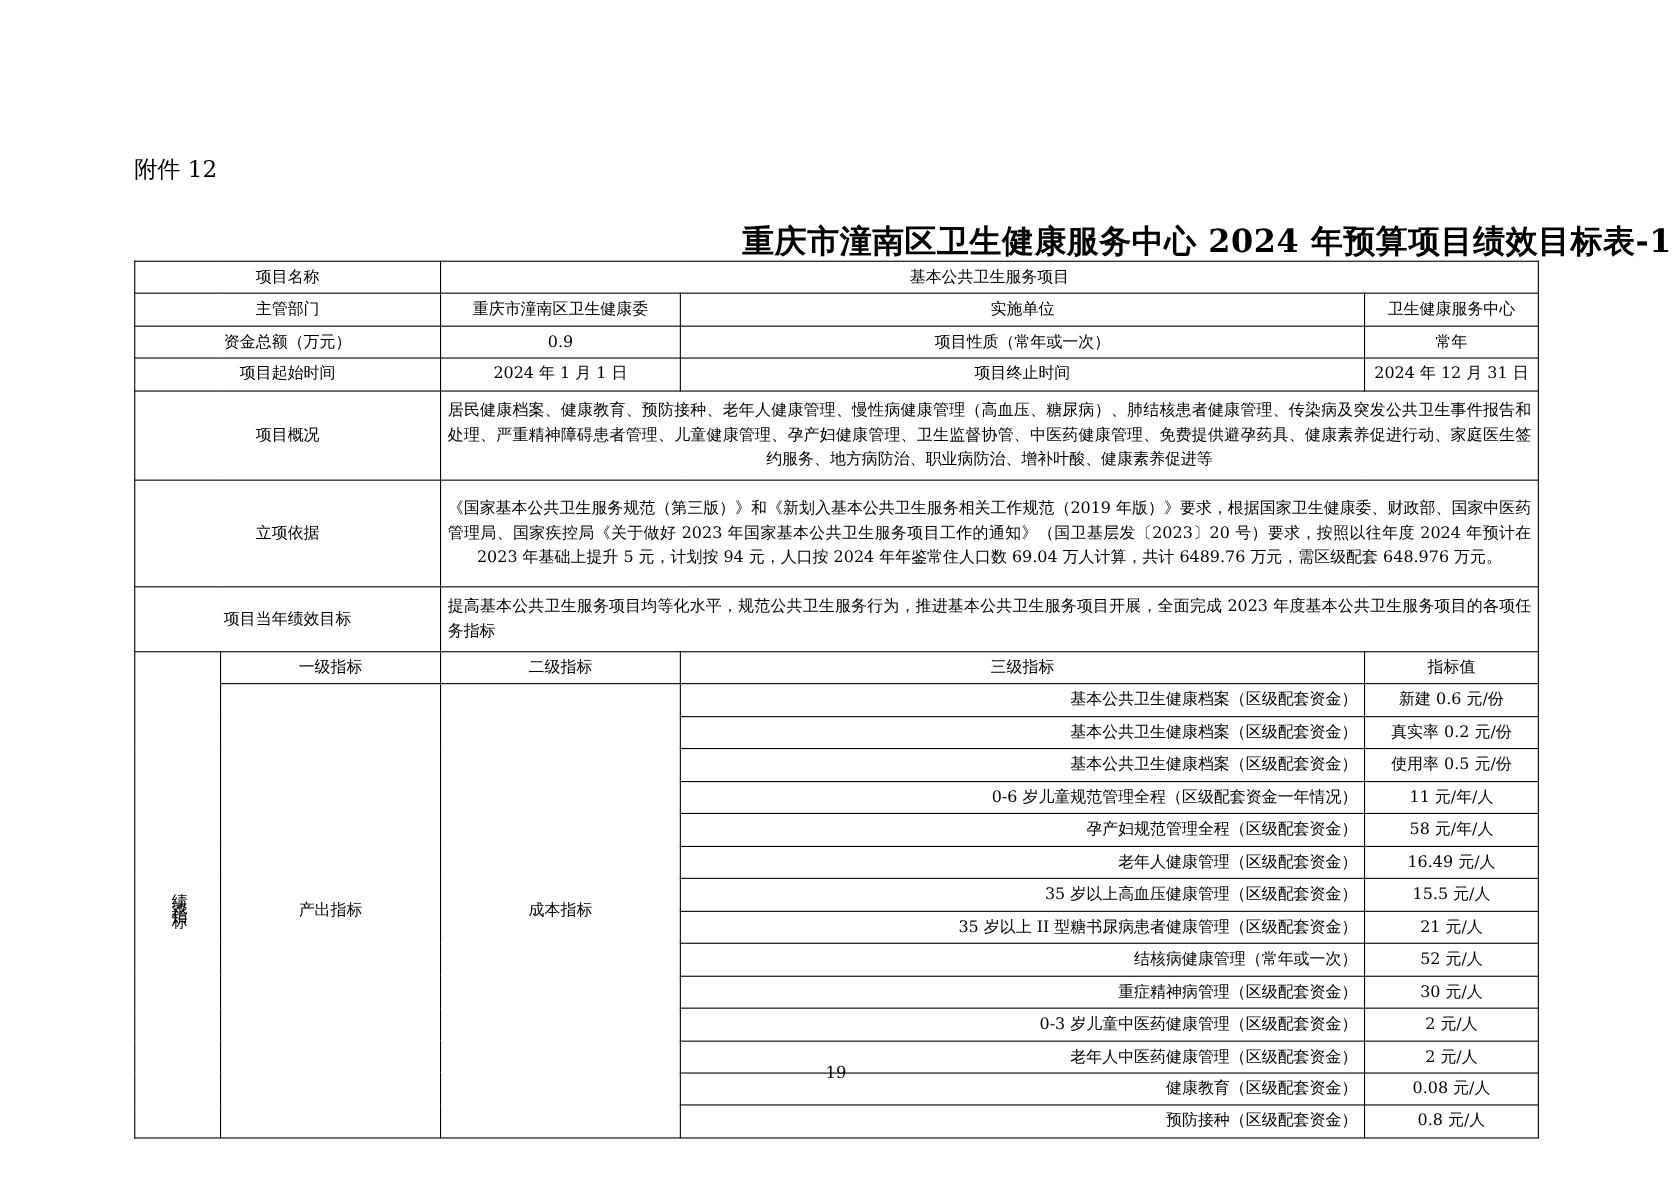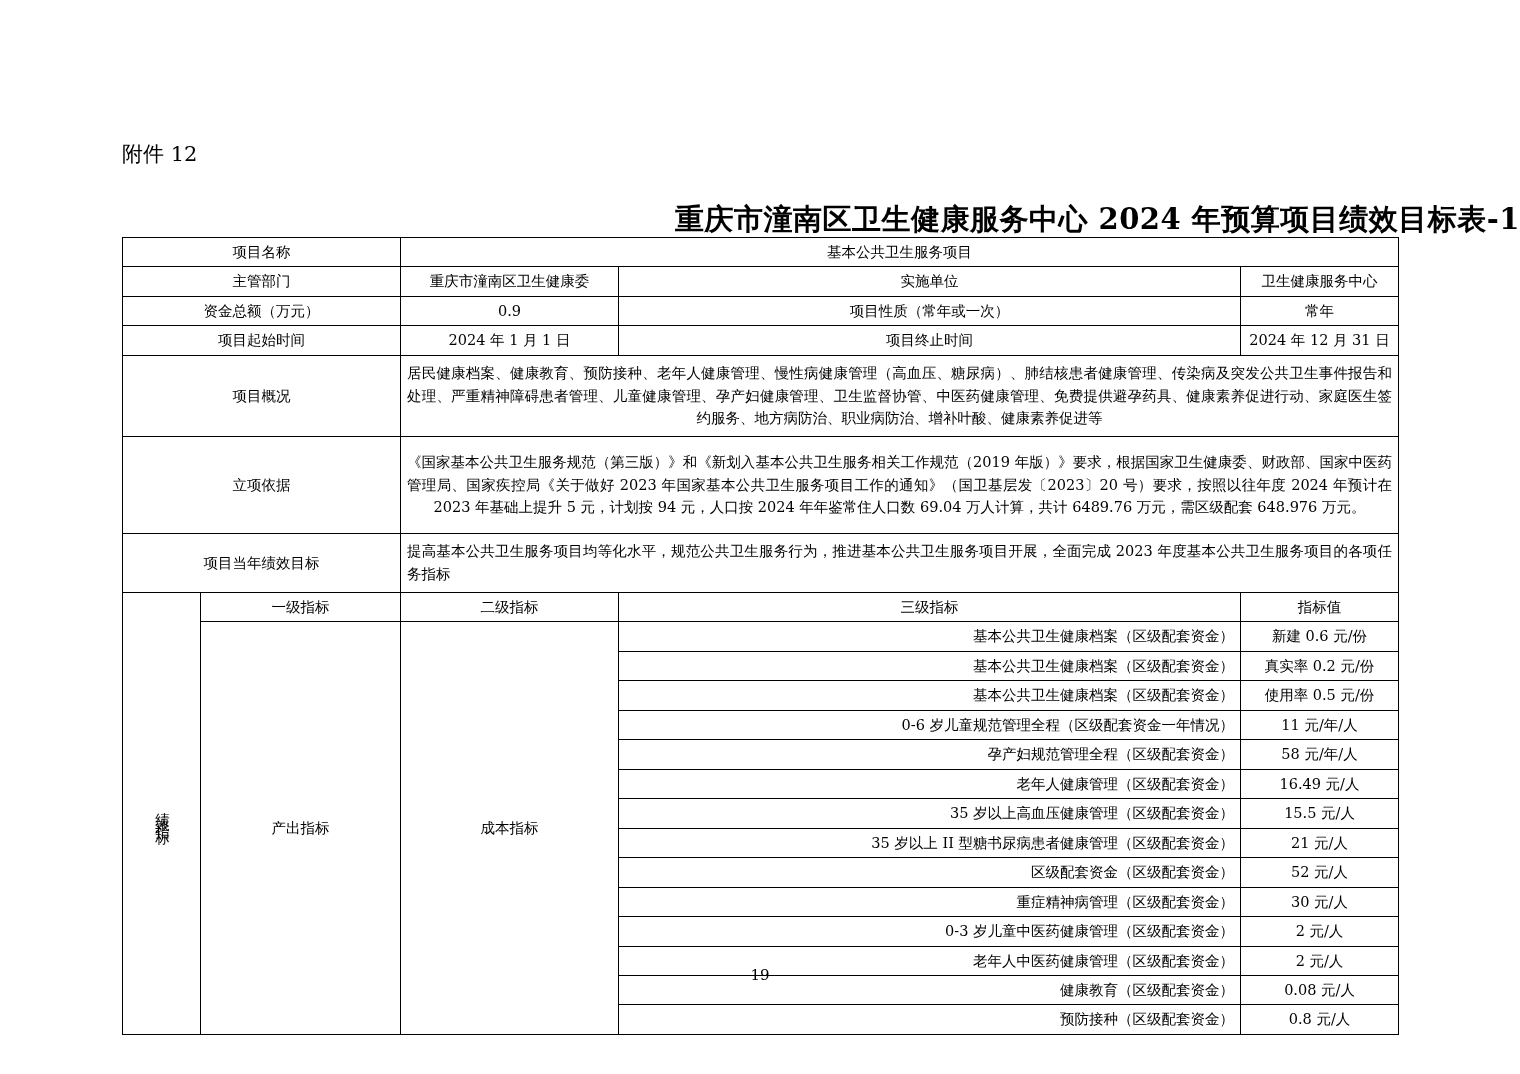--- a/index.html
+++ b/index.html
@@ -181,21 +181,21 @@
       </tr>
       <tr>
         <td class="l">35 岁以上高血压健康管理（区级配套资金）</td>
         <td class="c nowrap">15.5 元/人</td>
       </tr>
       <tr>
         <td class="l">35 岁以上 II 型糖书尿病患者健康管理（区级配套资金）</td>
         <td class="c nowrap">21 元/人</td>
       </tr>
       <tr>
-        <td class="l">区级配套资金（区级配套资金）</td>
+        <td class="l">结核病健康管理（常年或一次）</td>
         <td class="c nowrap">52 元/人</td>
       </tr>
       <tr>
         <td class="l">重症精神病管理（区级配套资金）</td>
         <td class="c nowrap">30 元/人</td>
       </tr>
       <tr>
         <td class="l">0-3 岁儿童中医药健康管理（区级配套资金）</td>
         <td class="c nowrap">2 元/人</td>
       </tr>

